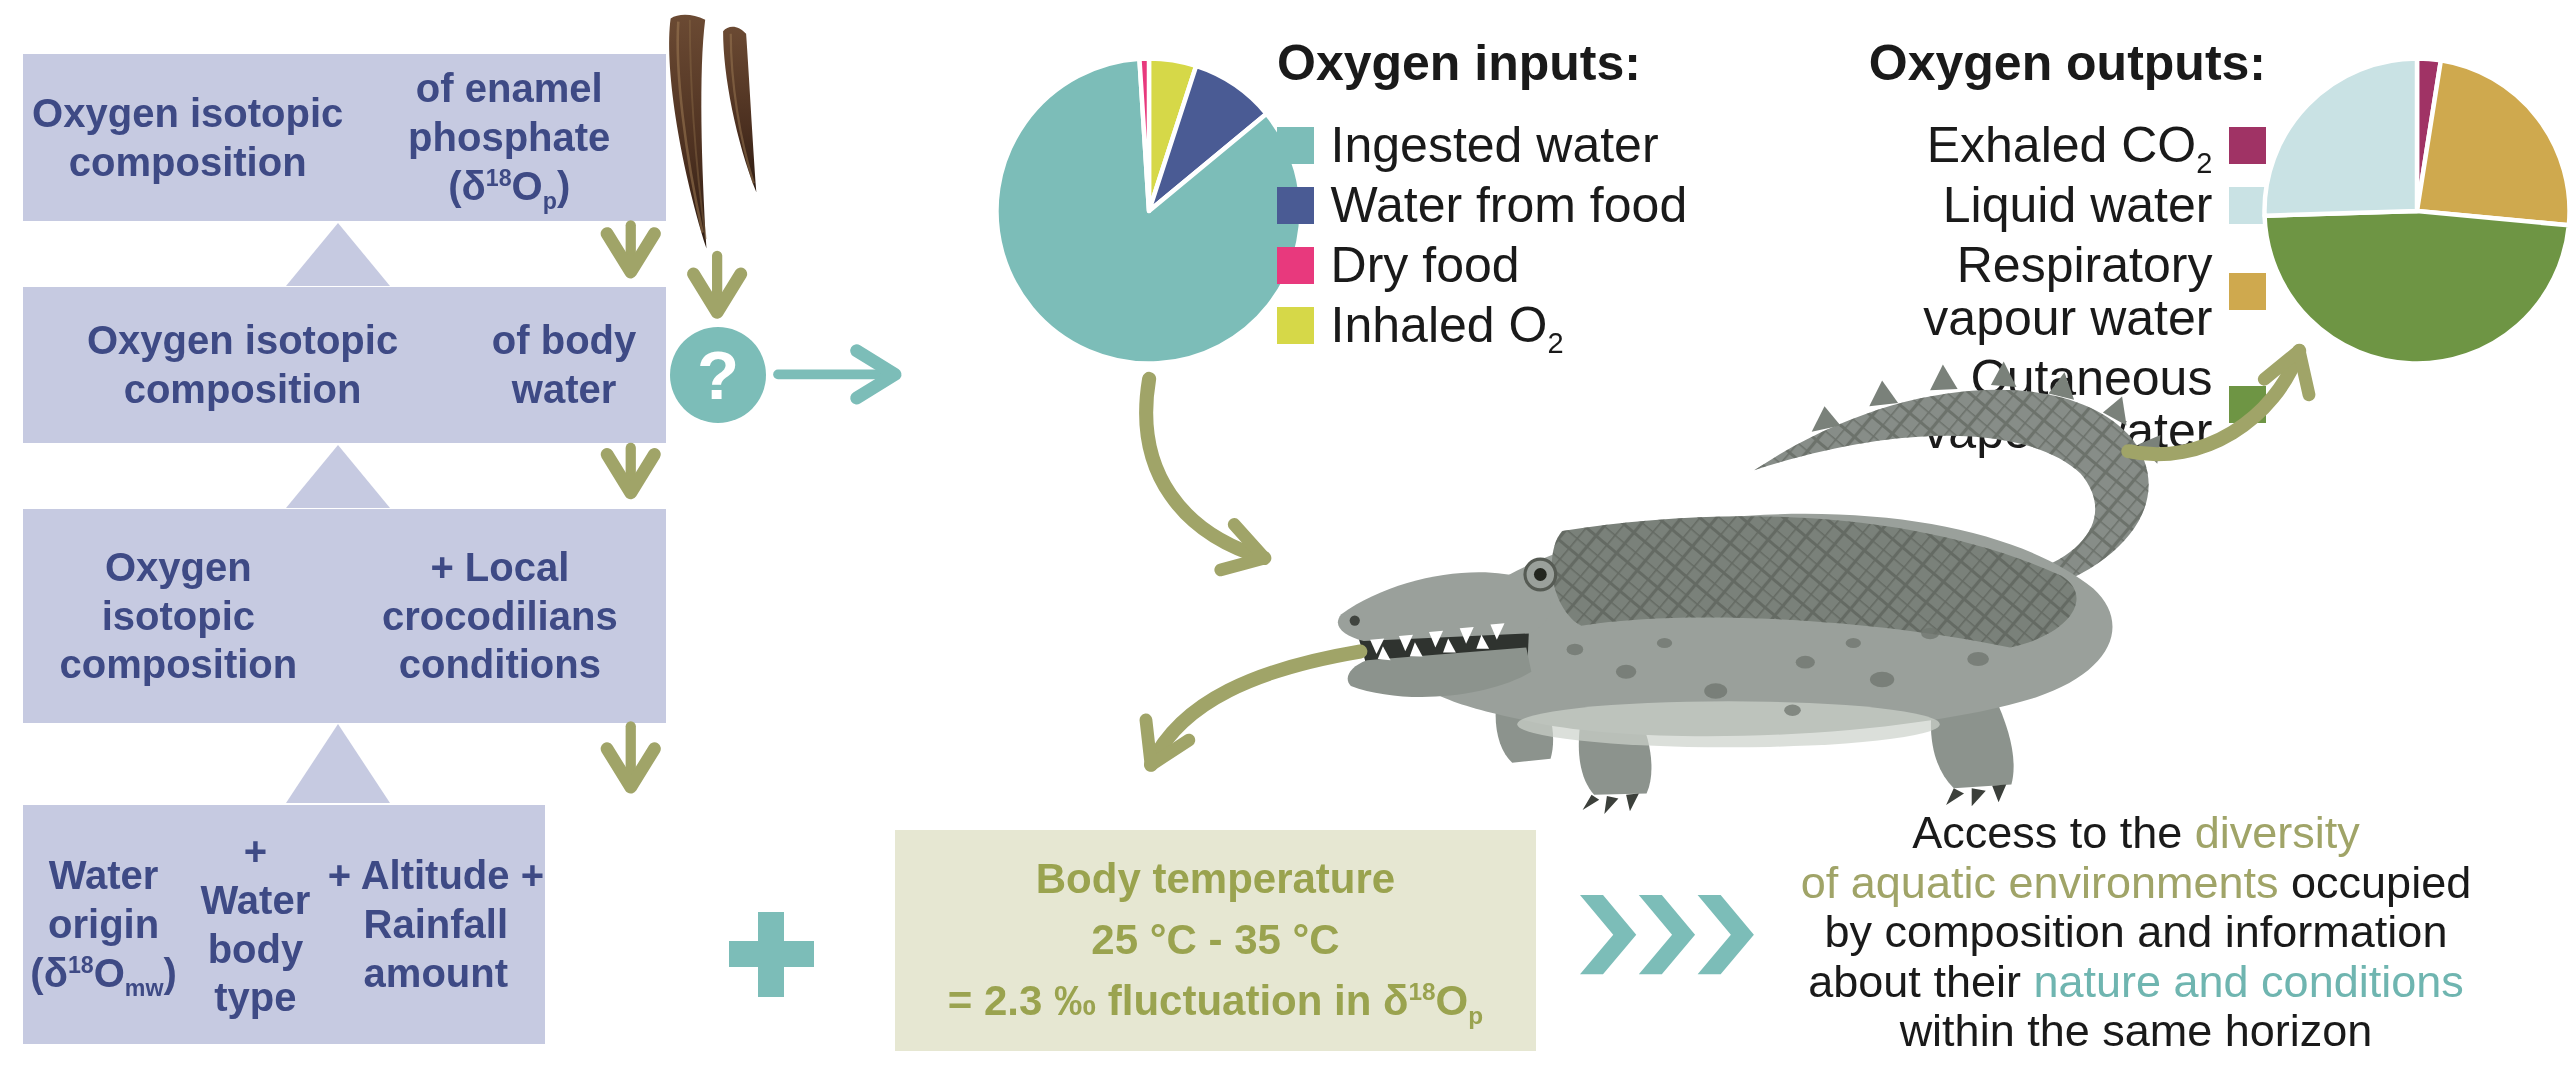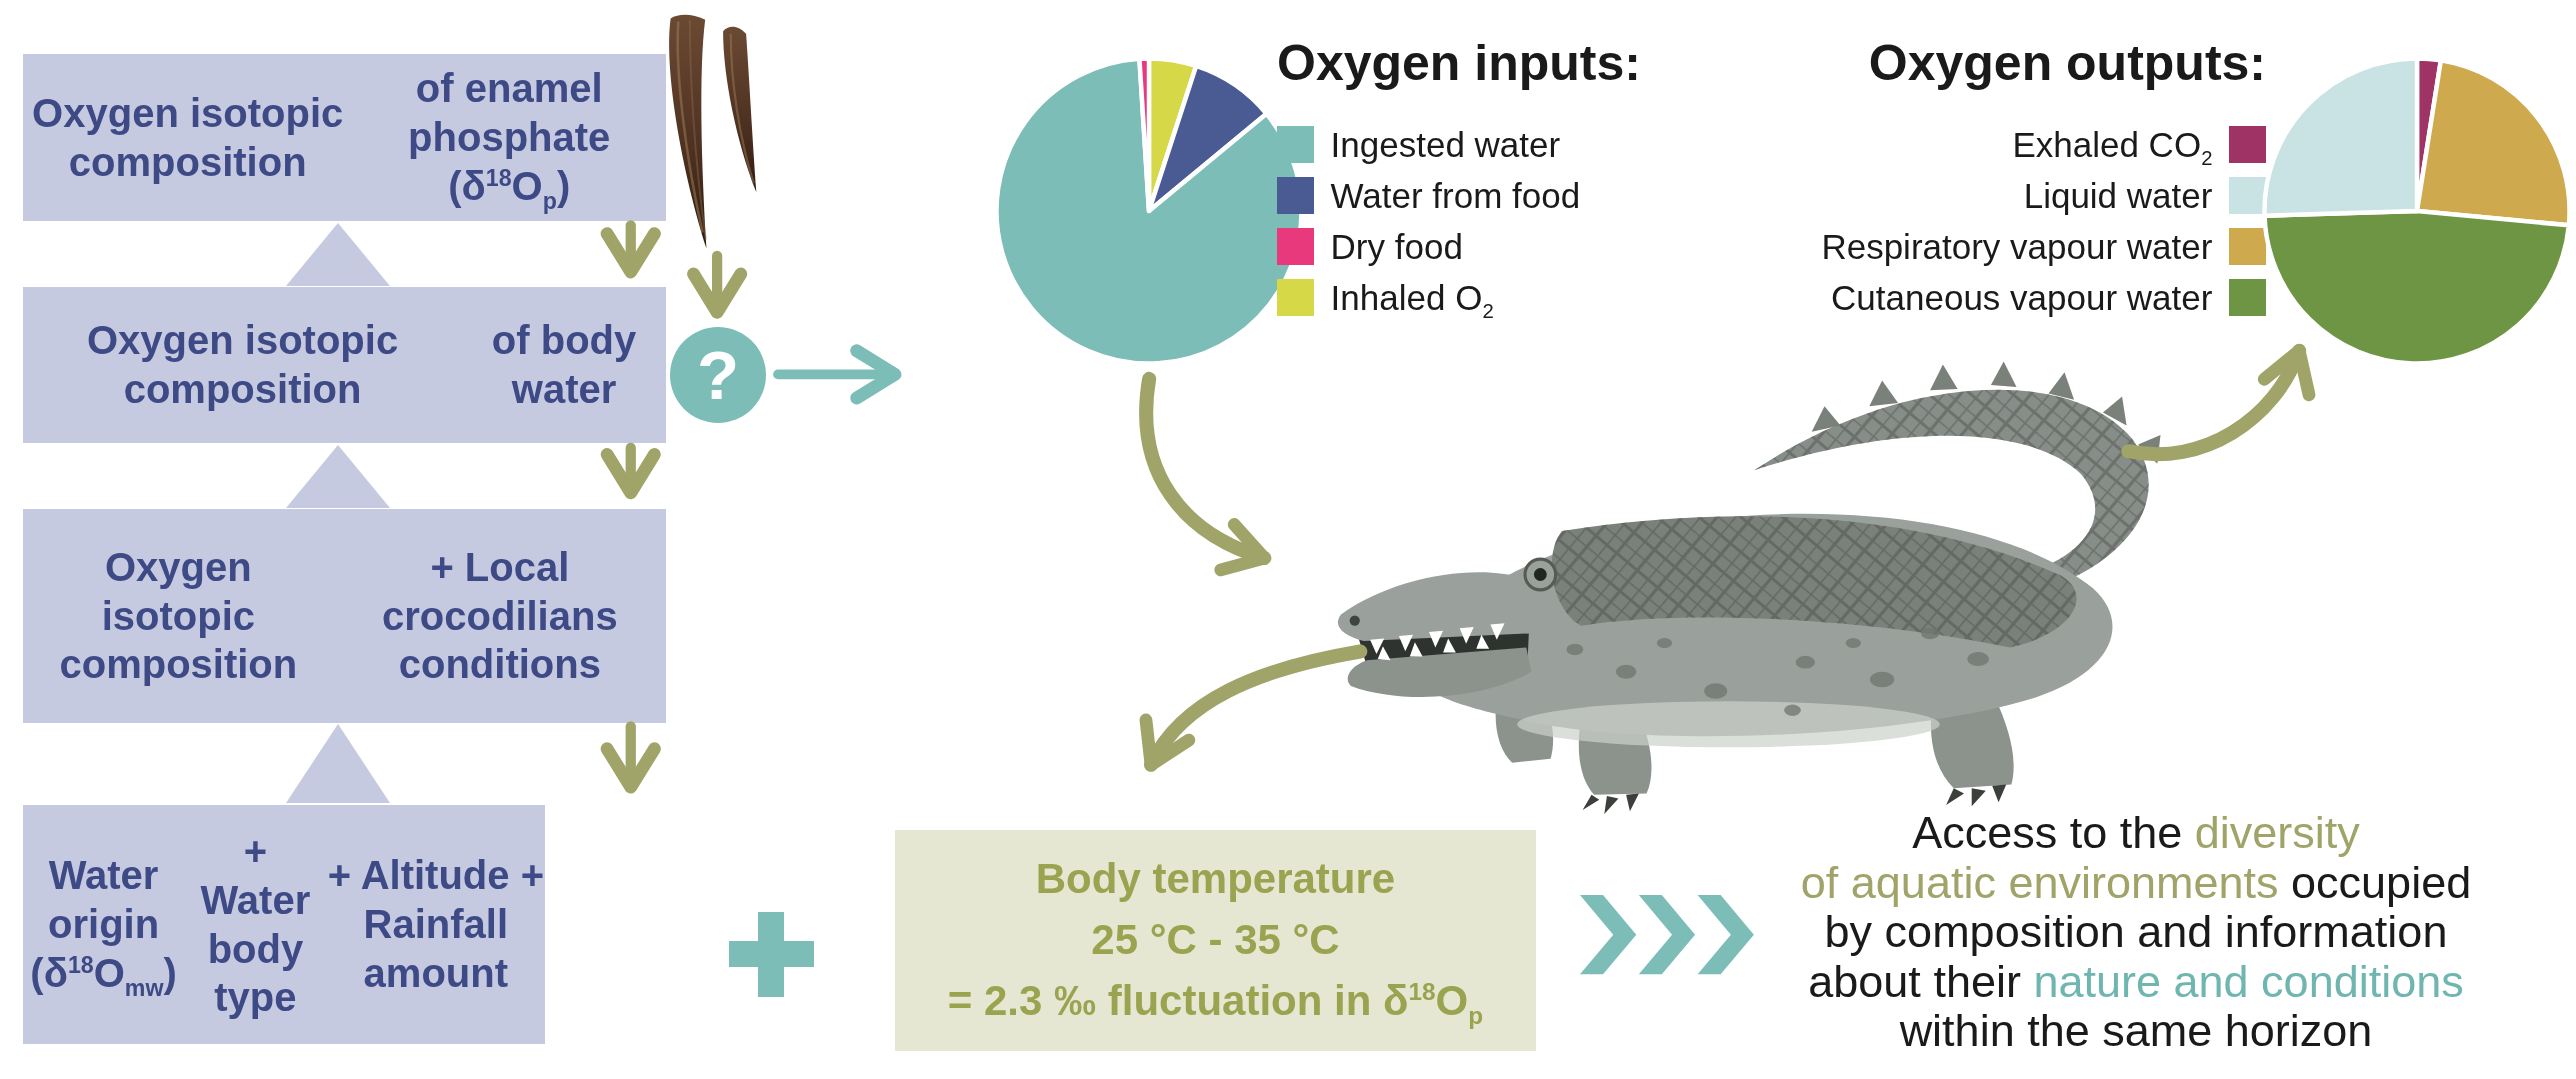--- a/index.html
+++ b/index.html
@@ -25,21 +25,21 @@
   
   .qcircle{
     position:absolute;left:670px;top:327px;width:96px;height:96px;border-radius:50%;
     background:#7cbdb8;display:flex;align-items:center;justify-content:center;
     color:#ffffff;font-size:69px;font-weight:bold;
   }
 
   
   .legend{position:absolute;display:flex;flex-direction:column;}
   .legend-title{font-size:50px;font-weight:bold;line-height:1.05;margin-bottom:22px;}
-  .legend-row{display:flex;align-items:center;font-size:35px;line-height:1.06;margin-top:14px;text-align:right;}
+  .legend-row{display:flex;align-items:center;font-size:50px;line-height:1.06;margin-top:7px;text-align:right;}
   .swatch{width:37px;height:37px;flex:0 0 37px;display:inline-block;}
   .legend-inputs .swatch{margin-right:16.6px;}
   .legend-outputs{align-items:flex-end;text-align:right;}
   .legend-outputs .swatch{margin-left:16.6px;}
 
   
   .temp-box{
     position:absolute;left:895px;top:830px;width:641px;height:221px;background:#e6e7d2;
     color:#9aa34f;font-weight:bold;font-size:42px;line-height:1.45;
     display:flex;flex-direction:column;justify-content:center;align-items:center;text-align:center;

